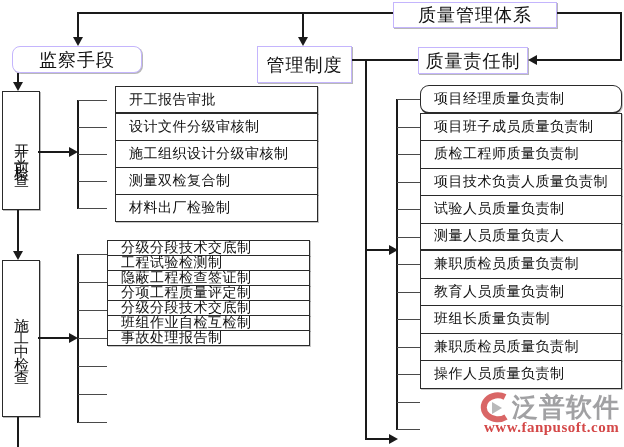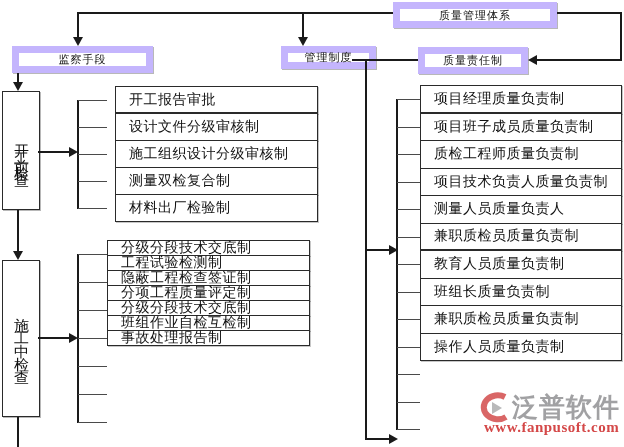--- a/index.html
+++ b/index.html
@@ -3,24 +3,24 @@
 <meta charset="utf-8">
 <style>
   html,body{margin:0;padding:0;background:#fff;}
   #stage{
     position:relative;width:624px;height:447px;background:#ffffff;
     font-family:"Liberation Serif","DejaVu Serif",serif;
     color:#111;overflow:hidden;
   }
   
   .box{
-    position:absolute;background:#fff;border:7px solid #c4b5fd;
+    position:absolute;background:#fff;border:1px solid #c4b5fd;
     box-shadow:1px 1px 0 rgba(0,0,0,0.28);
     display:flex;align-items:center;justify-content:center;
-    font-size:11px;letter-spacing:1px;box-sizing:border-box;
+    font-size:18px;letter-spacing:1px;box-sizing:border-box;
   }
   .vbox{
     position:absolute;background:#fff;border:1px solid #2a2a2a;
     box-shadow:1px 1px 0 rgba(0,0,0,0.28);
     display:flex;align-items:center;justify-content:center;
     writing-mode:vertical-rl;text-orientation:upright;
     font-size:15px;box-sizing:border-box;
   }
   
   .list{position:absolute;box-sizing:border-box;}
@@ -29,21 +29,21 @@
     box-shadow:1px 1px 0 rgba(0,0,0,0.22);
     box-sizing:border-box;display:flex;align-items:center;
     font-size:14px;padding-left:13px;letter-spacing:0.5px;
   }
   .list .row + .row, .list template + .row{margin-top:0;}
   .list .row:not(:nth-of-type(1)){margin-top:-1px;}
   #group1 .row{height:28px;width:203px;}
   #group2 .row{height:16px;width:203px;}
   #rightcol .row{height:28.5px;width:202px;}
   #group1 div.row:nth-of-type(1){border-bottom-width:2px;}
-  #rightcol div.row:nth-of-type(1){border-bottom-width:2px;}
+  #rightcol div.row:nth-of-type(1){border-bottom-width:2px;border-radius:9px;}
   #rightcol div.row:nth-of-type(6){border-bottom-width:2px;align-items:center;}
   
   .hline{position:absolute;height:2px;background:#1a1a1a;}
   .vline{position:absolute;width:2px;background:#1a1a1a;}
   .stub{position:absolute;height:1px;background:#4a4a4a;}
   .ah-down{position:absolute;width:0;height:0;
     border-left:5px solid transparent;border-right:5px solid transparent;
     border-top:9px solid #1a1a1a;}
   .ah-right{position:absolute;width:0;height:0;
     border-top:5px solid transparent;border-bottom:5px solid transparent;
@@ -63,24 +63,24 @@
 </style>
 </head>
 <body>
 
 <div id="stage">
 
   <div class="box" style="left:393px;top:2px;width:164px;height:26px;">
     <span>质量管理体系</span>
   </div>
 
-  <div class="box" style="left:12px;top:46px;width:141px;height:27px;">
+  <div class="box" style="left:12px;top:46px;width:130px;height:27px;border-radius:8px;">
     <span>监察手段</span>
   </div>
-  <div class="box" style="left:257px;top:46px;width:95px;height:23px;margin-left:24px;">
+  <div class="box" style="left:257px;top:46px;width:95px;height:37px;">
     <span>管理制度</span>
   </div>
   <div class="box" style="left:418px;top:47px;width:110px;height:27px;">
     <span>质量责任制</span>
   </div>
 
   <div class="vbox" style="left:2px;top:91px;width:38px;height:119px;letter-spacing:7px;">
     <span>开工前检查</span>
   </div>
   <div class="vbox" style="left:2px;top:260px;width:38px;height:157px;letter-spacing:13px;">
@@ -137,20 +137,23 @@
         <span>项目经理质量负责制</span>
       </div>
       <div class="row">
         <span>项目班子成员质量负责制</span>
       </div>
       <div class="row">
         <span>质检工程师质量负责制</span>
       </div>
       <div class="row">
         <span>项目技术负责人质量负责制</span>
+      </div>
+      <div class="row">
+        <span>试验人员质量负责制</span>
       </div>
       <div class="row">
         <span>测量人员质量负责人</span>
       </div>
       <div class="row">
         <span>兼职质检员质量负责制</span>
       </div>
       <div class="row">
         <span>教育人员质量负责制</span>
       </div>

